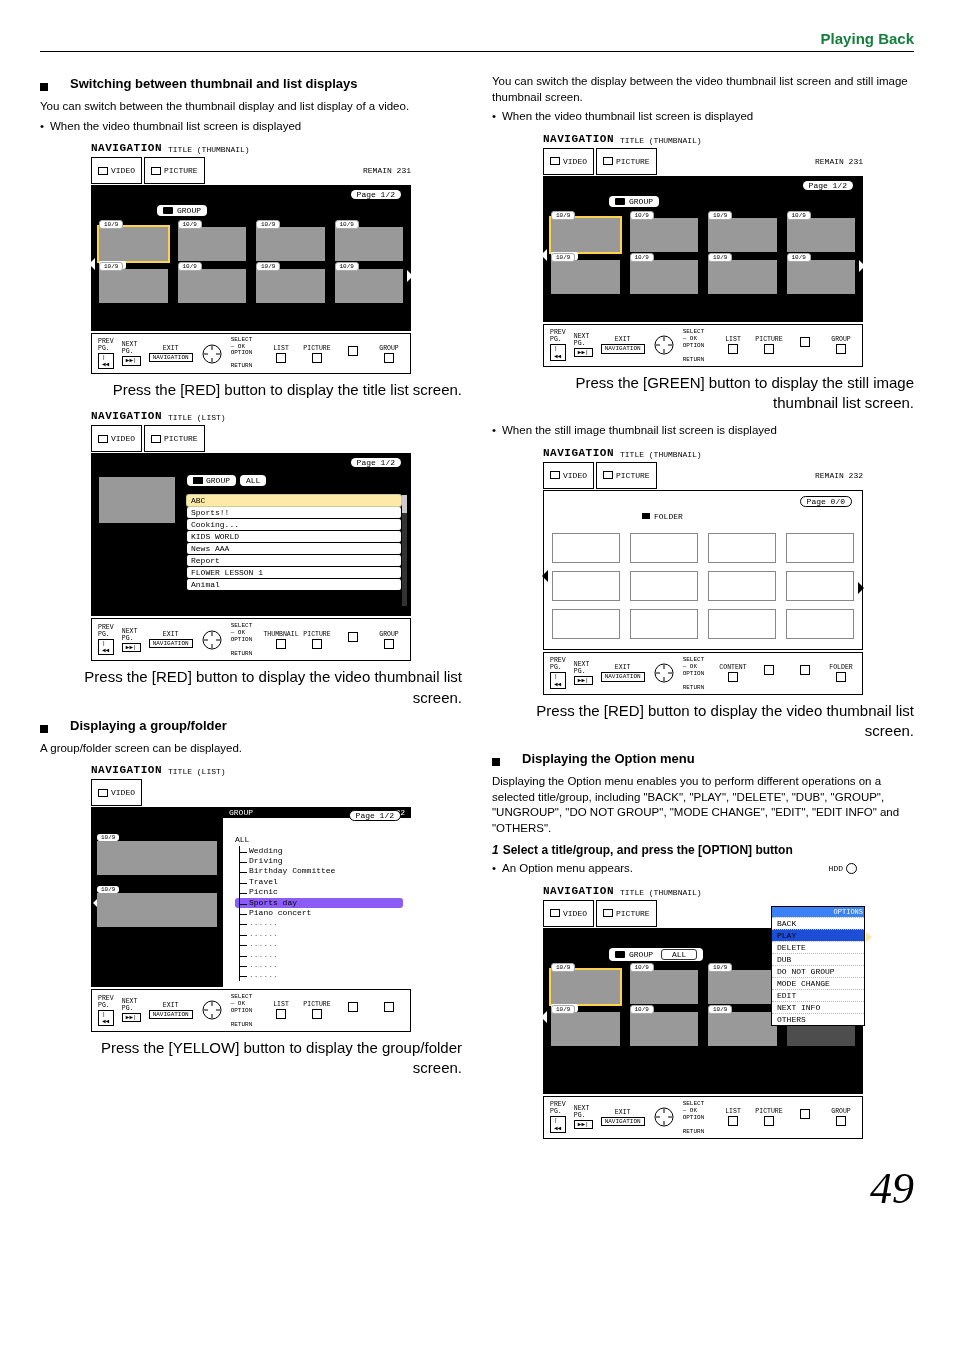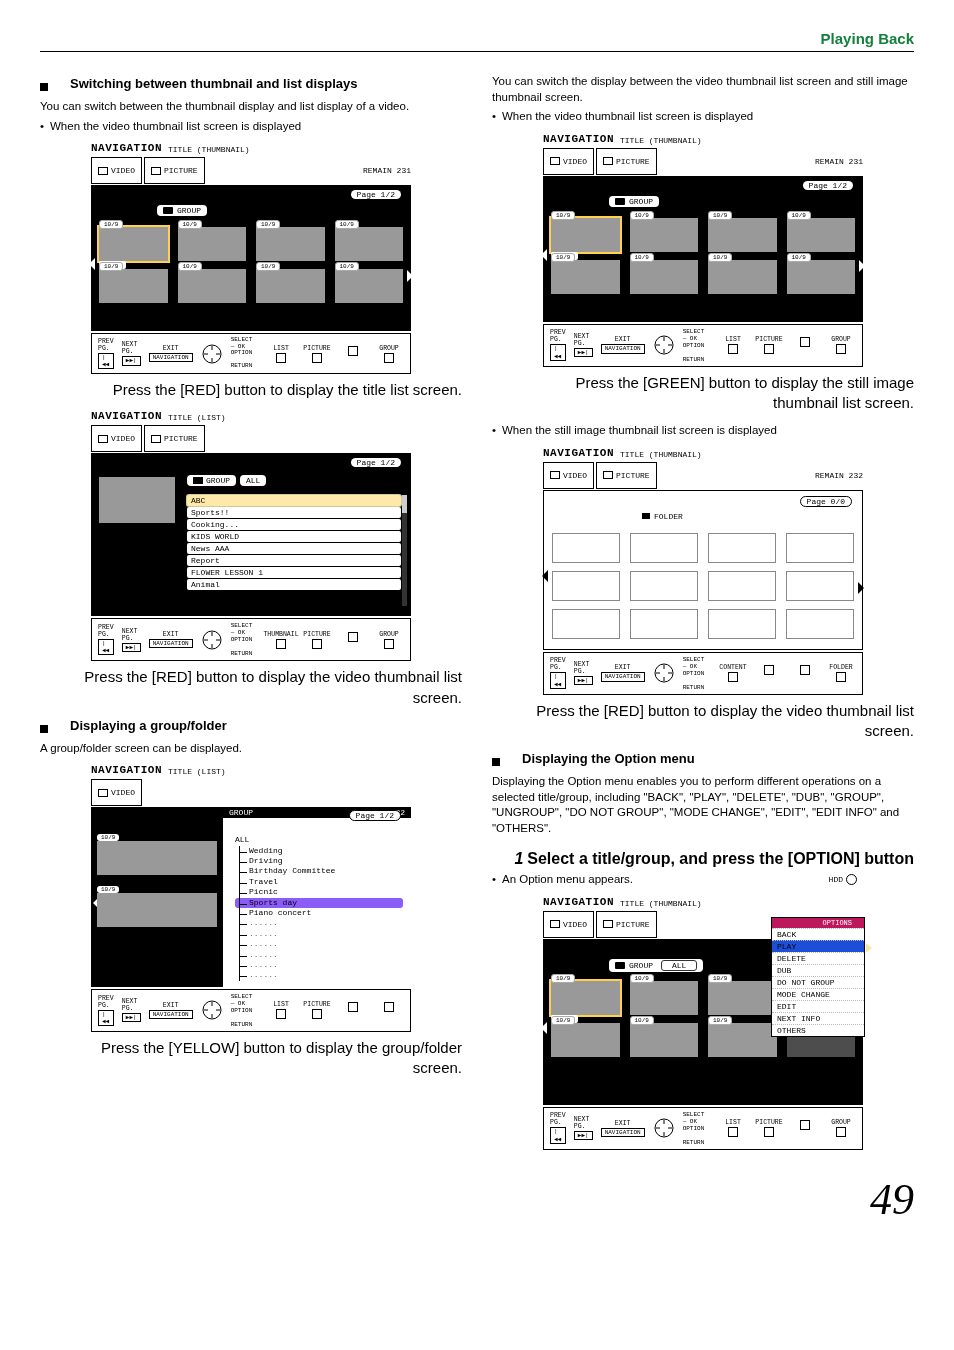--- a/index.html
+++ b/index.html
@@ -49,23 +49,22 @@
   ul.bullet { list-style: none; padding-left:0; margin:4px 0;}
   ul.bullet li { font-size:11.5px; line-height:1.35; padding-left:10px; position:relative;}
   ul.bullet li:before { content:"•"; position:absolute; left:0; }
   .caption {
     font-size: 15px;
     line-height: 1.35;
     margin: 6px 0 10px 36px;
     text-align: right;
   }
   .step {
-    font-size: 16px;
-    margin: 14px 0 2px 0;
-    text-align: right;
+    font-size: 12px;
+    margin: 7px 0 2px 0;
   }
   .step .num { font-weight:bold; font-style:italic; margin-right:4px;}
   .page-num {
     text-align: right;
     font-size: 44px;
     font-style: italic;
     font-family: "Times New Roman", serif;
     margin-top: 18px;
   }
 
@@ -181,21 +180,21 @@
   
   .folder-pill {
     position:absolute; top:20px; left:90px; background:#fff; color:#000; border-radius:4px; padding:1px 8px; font-size:8px; display:flex; gap:4px; align-items:center;
   }
   .folder-pill .f-icon { width:8px; height:6px; background:#000;}
 
   
   .opt-panel {
     position:absolute; top:-22px; right:-2px; width:92px; background:#fff; color:#000; font-size:8px; border:1px solid #000;
   }
-  .opt-panel .opt-stripe { background:#be185d; color:#fff; text-align:right; padding:1px 12px; font-size:7px;}
+  .opt-panel .opt-stripe { background:#3b82f6; color:#fff; text-align:right; padding:1px 1px; font-size:7px;}
   .opt-panel .opt-item { padding:1px 5px; border-top:1px dotted #bbb;}
   .opt-panel .opt-item.sel { background:#1d4ed8; position:relative;}
   .opt-panel .opt-item.sel:after{
     content:""; position:absolute; right:-8px; top:2px; width:0;height:0;
     border-left:6px solid #f7e7a7; border-top:5px solid transparent; border-bottom:5px solid transparent;
   }
   .hdd-badge { position:absolute; top:-22px; right:6px; font-size:8px; color:#000; display:flex; gap:3px; align-items:center;}
   .hdd-badge .disc{ width:9px;height:9px;border:1px solid #000;border-radius:50%;}
 
   

